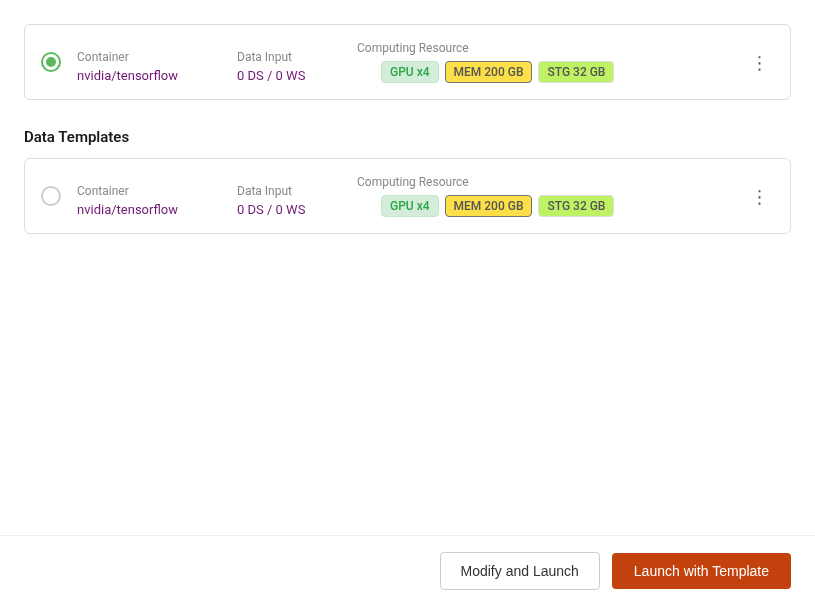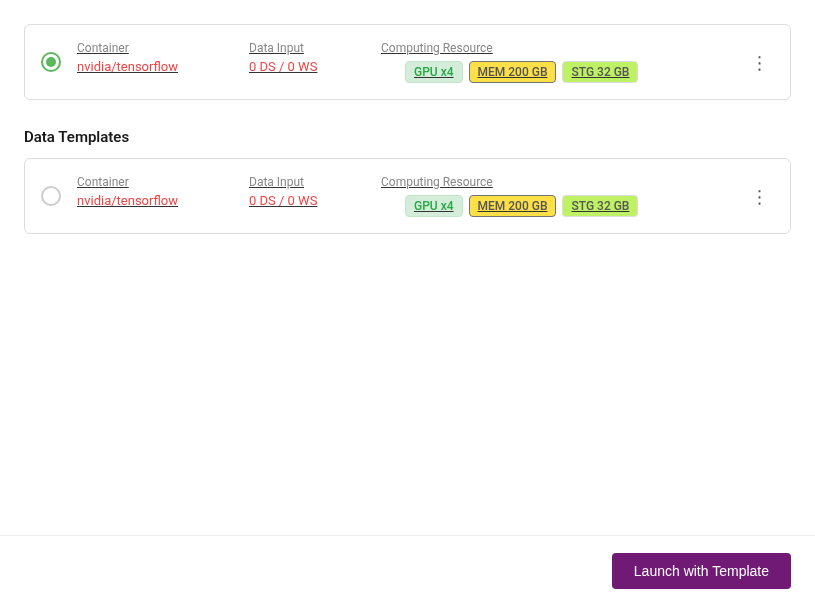--- a/index.html
+++ b/index.html
@@ -53,45 +53,44 @@
     .radio-btn.selected::after {
       content: '';
       width: 10px;
       height: 10px;
       border-radius: 50%;
       background: #5cb85c;
     }
 
     .template-info {
       display: flex;
-      align-items: flex-start;
+      align-items: flex-end;
       flex: 1;
-      gap: 12px;
-      text-decoration: underline;
+      gap: 0;
     }
 
     .field-group {
       display: flex;
       flex-direction: column;
       gap: 4px;
       min-width: 160px;
     }
 
     .field-group.narrow {
       min-width: 120px;
     }
 
     .field-label {
       font-size: 12px;
       color: #888;
     }
 
     .field-value {
       font-size: 13px;
-      color: #ef4444;
+      color: #701a75;
       font-weight: 400;
     }
 
     .computing-group {
       display: flex;
       flex-direction: column;
       gap: 6px;
       flex: 1;
     }
 
@@ -165,21 +164,21 @@
       background: #fff;
       border-radius: 4px;
       font-size: 14px;
       color: #333;
       cursor: pointer;
     }
 
     .btn-launch {
       padding: 10px 22px;
       border: none;
-      background: #701a75;
+      background: #c2410c;
       border-radius: 4px;
       font-size: 14px;
       color: #fff;
       cursor: pointer;
       font-weight: 500;
     }
   </style>
 </head>
 <body>
 
@@ -232,14 +231,15 @@
           </div>
         </div>
       </div>
       <div class="more-options-btn">⋮</div>
     </div>
   </div>
 
 </div>
 
 <div class="footer-bar">
+  <button class="btn-modify">Modify and Launch</button>
   <button class="btn-launch">Launch with Template</button>
 </div>
 
 </body></html>

